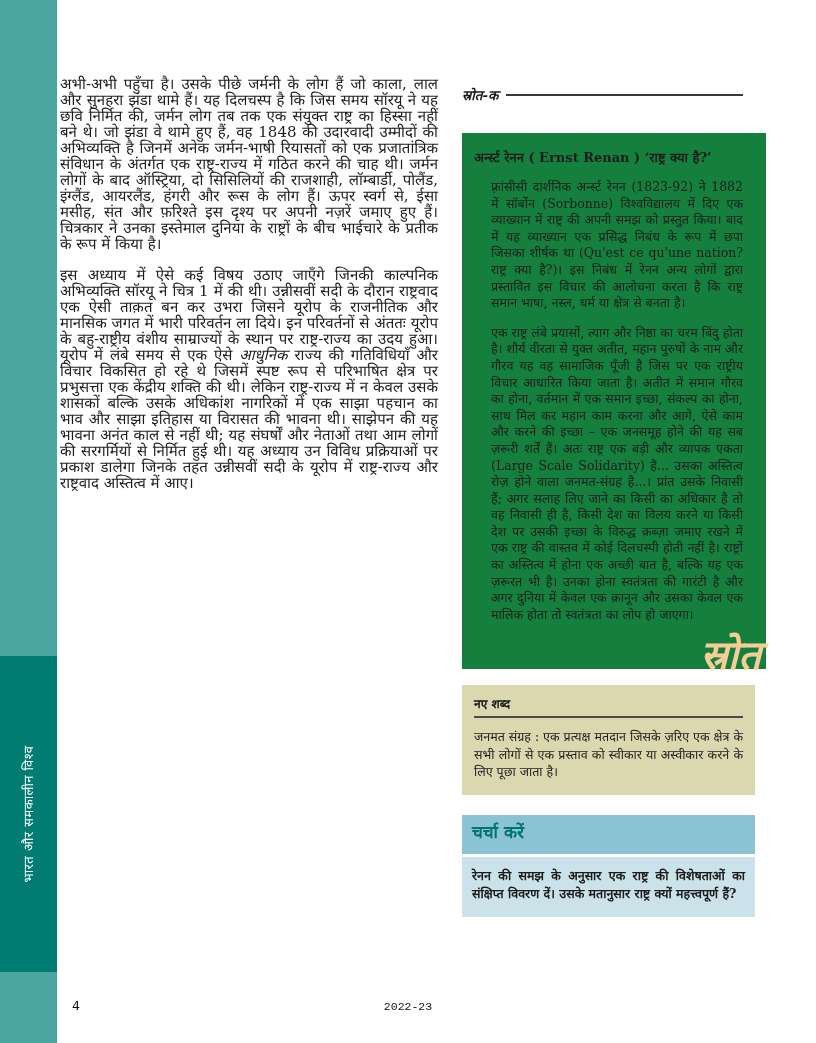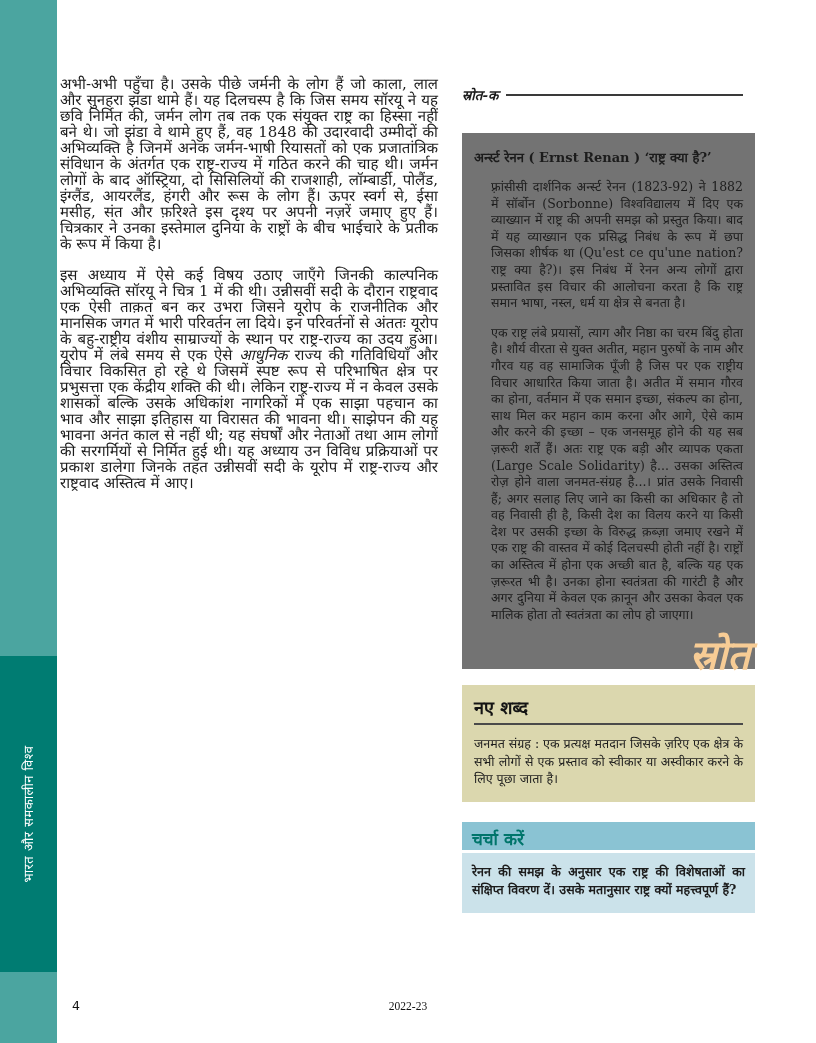--- a/index.html
+++ b/index.html
@@ -31,65 +31,65 @@
   .italic{font-style:italic;}
   
   .right-col{position:absolute;left:462px;top:86px;width:293px;}
   .source-label-row{display:flex;align-items:center;height:18px;margin-bottom:29px;}
   .source-label{
     font-weight:bold;font-style:italic;font-size:13.5px;color:#1c1c1c;
     white-space:nowrap;margin-right:8px;
   }
   .source-rule{flex:1;height:0;border-top:2px solid #3a3a3a;margin-right:12px;}
   .source-box{
-    position:relative;background:#737373;width:269px;
-    padding:16px 12px 46px 12px;
+    position:relative;background:#15803d;width:269px;
+    padding:16px 23px 46px 12px;
     font-size:12.5px;line-height:16.6px;text-align:justify;
   }
   .source-box h3{
     margin:0 0 13px 0;font-size:13px;font-weight:bold;line-height:17px;text-align:left;
   }
   .source-box p{margin:0 0 13px 17px;}
   .source-box p:last-of-type{margin-bottom:0;}
   .latin-bold{font-weight:bold;}
   .source-watermark{
     position:absolute;right:5px;bottom:6px;
     font-size:40px;font-weight:bold;font-style:italic;color:#F7CC95;
     font-family:"DejaVu Serif","Liberation Serif",serif;
   }
   .newwords-box{
     margin-top:16px;background:#DBD7AE;width:269px;padding:10px 12px 14px 12px;
   }
   .newwords-title{
-    font-size:18px;font-weight:bold;color:#141414;margin:0 0 4px 0;
+    font-size:12px;font-weight:bold;color:#141414;margin:0 0 4px 0;
     font-family:"DejaVu Sans","Liberation Sans",sans-serif;
   }
   .newwords-rule{border-top:2px solid #4a4a4a;margin:0 0 10px 0;}
   .newwords-body{font-size:12.5px;line-height:17.5px;text-align:justify;margin:0;}
   .discuss-box{margin-top:20px;width:293px;}
   .discuss-header{
-    background:#8AC3D3;padding:5px 10px 0 10px;
+    background:#8AC3D3;padding:5px 10px 11px 10px;
   }
   .discuss-title{
     font-size:17px;font-weight:bold;color:#00756B;margin:0;
     font-family:"DejaVu Sans","Liberation Sans",sans-serif;
   }
   .discuss-body{
     background:#CBE2EA;margin-top:3px;padding:10px 10px 14px 10px;
     font-size:12.5px;line-height:18px;text-align:justify;font-weight:bold;
   }
   
   .page-number{
     position:absolute;left:72px;top:998px;font-size:12.5px;color:#111;
     font-family:"DejaVu Sans","Liberation Sans",sans-serif;
   }
   .edition-footer{
     position:absolute;left:0;top:1000px;width:816px;text-align:center;
     font-size:11.5px;color:#111;
-    font-family:Liberation Serif, serif;
+    font-family:Liberation Mono, monospace;
   }
 </style>
 </head>
 <body>
 
 <div class="spine">
   <div class="spine-top"></div>
   <div class="spine-mid"></div>
   <div class="spine-bottom"></div>
   <div class="spine-text">

